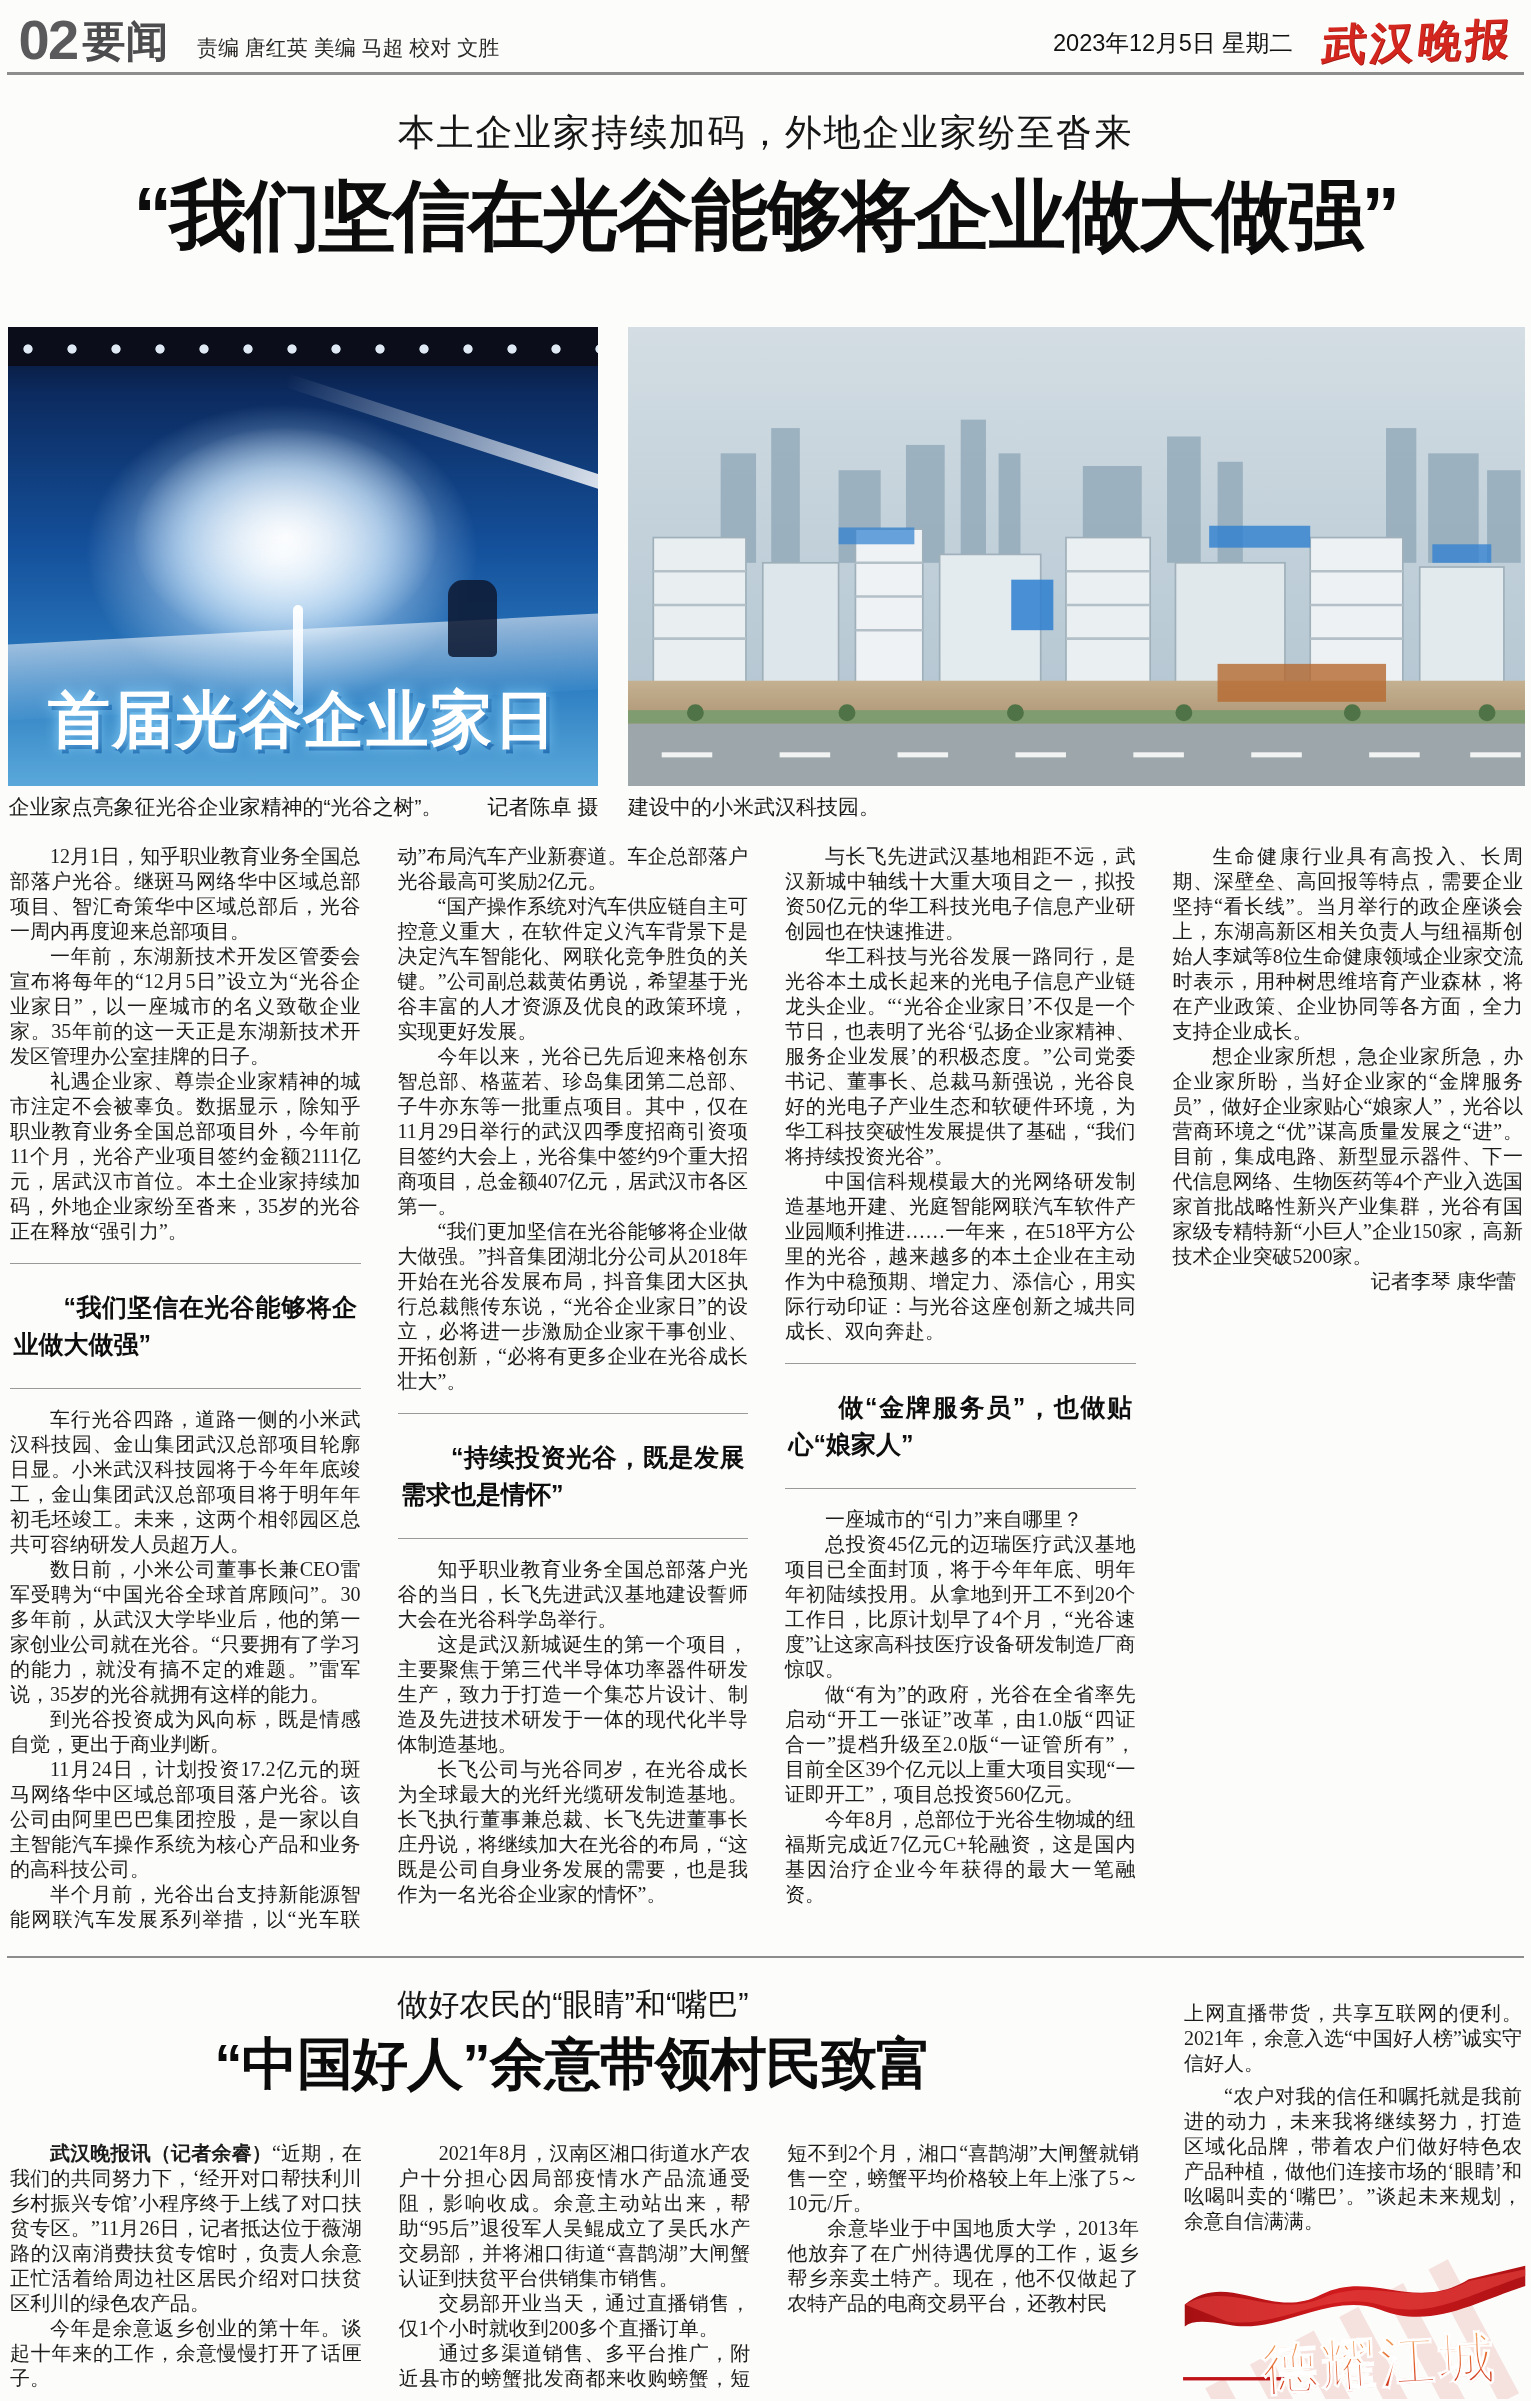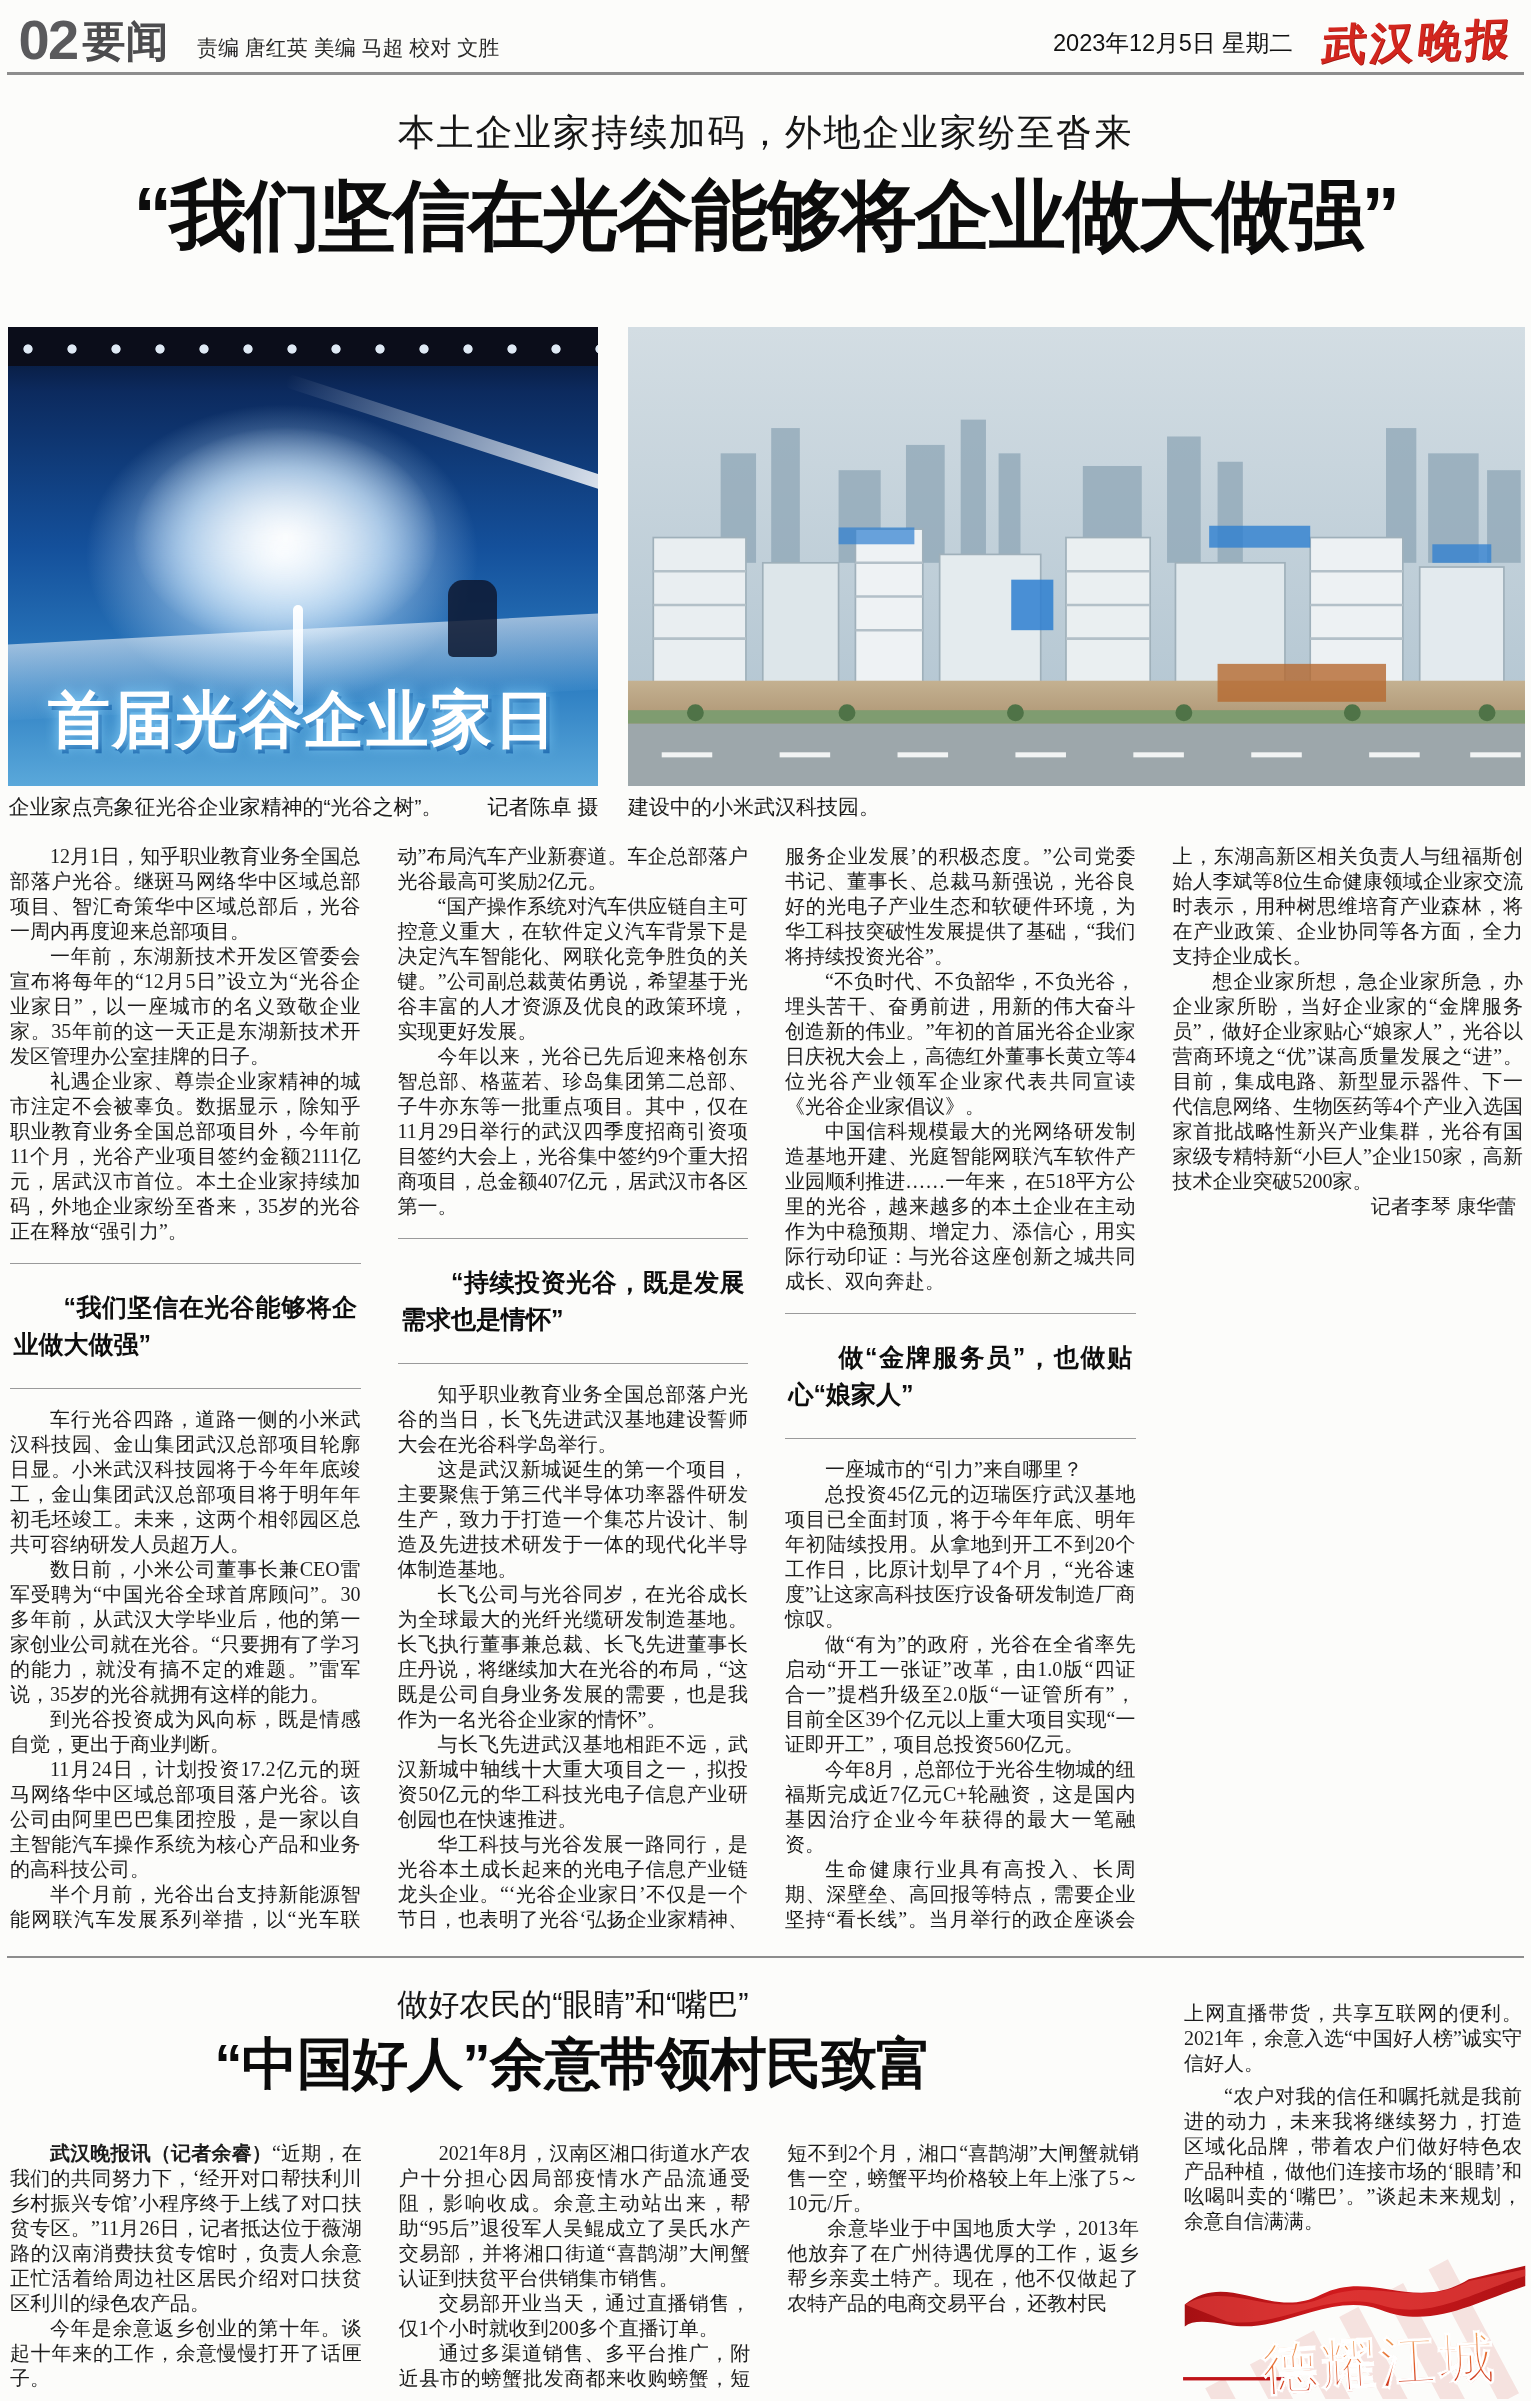--- a/index.html
+++ b/index.html
@@ -194,27 +194,27 @@
       <p>一年前，东湖新技术开发区管委会宣布将每年的“12月5日”设立为“光谷企业家日”，以一座城市的名义致敬企业家。35年前的这一天正是东湖新技术开发区管理办公室挂牌的日子。</p>
       <p>礼遇企业家、尊崇企业家精神的城市注定不会被辜负。数据显示，除知乎职业教育业务全国总部项目外，今年前11个月，光谷产业项目签约金额2111亿元，居武汉市首位。本土企业家持续加码，外地企业家纷至沓来，35岁的光谷正在释放“强引力”。</p>
       <div class="subhead">“我们坚信在光谷能够将企业做大做强”</div>
       <p>车行光谷四路，道路一侧的小米武汉科技园、金山集团武汉总部项目轮廓日显。小米武汉科技园将于今年年底竣工，金山集团武汉总部项目将于明年年初毛坯竣工。未来，这两个相邻园区总共可容纳研发人员超万人。</p>
       <p>数日前，小米公司董事长兼CEO雷军受聘为“中国光谷全球首席顾问”。30多年前，从武汉大学毕业后，他的第一家创业公司就在光谷。“只要拥有了学习的能力，就没有搞不定的难题。”雷军说，35岁的光谷就拥有这样的能力。</p>
       <p>到光谷投资成为风向标，既是情感自觉，更出于商业判断。</p>
       <p>11月24日，计划投资17.2亿元的斑马网络华中区域总部项目落户光谷。该公司由阿里巴巴集团控股，是一家以自主智能汽车操作系统为核心产品和业务的高科技公司。</p>
       <p>半个月前，光谷出台支持新能源智能网联汽车发展系列举措，以“光车联动”布局汽车产业新赛道。车企总部落户光谷最高可奖励2亿元。</p>
       <p>“国产操作系统对汽车供应链自主可控意义重大，在软件定义汽车背景下是决定汽车智能化、网联化竞争胜负的关键。”公司副总裁黄佑勇说，希望基于光谷丰富的人才资源及优良的政策环境，实现更好发展。</p>
       <p>今年以来，光谷已先后迎来格创东智总部、格蓝若、珍岛集团第二总部、子牛亦东等一批重点项目。其中，仅在11月29日举行的武汉四季度招商引资项目签约大会上，光谷集中签约9个重大招商项目，总金额407亿元，居武汉市各区第一。</p>
+      <p>“我们更加坚信在光谷能够将企业做大做强。”抖音集团湖北分公司从2018年开始在光谷发展布局，抖音集团大区执行总裁熊传东说，“光谷企业家日”的设立，必将进一步激励企业家干事创业、开拓创新，“必将有更多企业在光谷成长壮大”。</p>
       <div class="subhead">“持续投资光谷，既是发展需求也是情怀”</div>
       <p>知乎职业教育业务全国总部落户光谷的当日，长飞先进武汉基地建设誓师大会在光谷科学岛举行。</p>
       <p>这是武汉新城诞生的第一个项目，主要聚焦于第三代半导体功率器件研发生产，致力于打造一个集芯片设计、制造及先进技术研发于一体的现代化半导体制造基地。</p>
       <p>长飞公司与光谷同岁，在光谷成长为全球最大的光纤光缆研发制造基地。长飞执行董事兼总裁、长飞先进董事长庄丹说，将继续加大在光谷的布局，“这既是公司自身业务发展的需要，也是我作为一名光谷企业家的情怀”。</p>
       <p>与长飞先进武汉基地相距不远，武汉新城中轴线十大重大项目之一，拟投资50亿元的华工科技光电子信息产业研创园也在快速推进。</p>
       <p>华工科技与光谷发展一路同行，是光谷本土成长起来的光电子信息产业链龙头企业。“‘光谷企业家日’不仅是一个节日，也表明了光谷‘弘扬企业家精神、服务企业发展’的积极态度。”公司党委书记、董事长、总裁马新强说，光谷良好的光电子产业生态和软硬件环境，为华工科技突破性发展提供了基础，“我们将持续投资光谷”。</p>
-      <p>“不负时代、不负韶华，不负光谷，埋头苦干、奋勇前进，用新的伟大奋斗创造新的伟业。”年初的首届光谷企业家日庆祝大会上，高德红外董事长黄立等4位光谷产业领军企业家代表共同宣读《光谷企业家倡议》。</p>
       <p>中国信科规模最大的光网络研发制造基地开建、光庭智能网联汽车软件产业园顺利推进……一年来，在518平方公里的光谷，越来越多的本土企业在主动作为中稳预期、增定力、添信心，用实际行动印证：与光谷这座创新之城共同成长、双向奔赴。</p>
       <div class="subhead">做“金牌服务员”，也做贴心“娘家人”</div>
       <p>一座城市的“引力”来自哪里？</p>
       <p>总投资45亿元的迈瑞医疗武汉基地项目已全面封顶，将于今年年底、明年年初陆续投用。从拿地到开工不到20个工作日，比原计划早了4个月，“光谷速度”让这家高科技医疗设备研发制造厂商惊叹。</p>
       <p>做“有为”的政府，光谷在全省率先启动“开工一张证”改革，由1.0版“四证合一”提档升级至2.0版“一证管所有”，目前全区39个亿元以上重大项目实现“一证即开工”，项目总投资560亿元。</p>
       <p>今年8月，总部位于光谷生物城的纽福斯完成近7亿元C+轮融资，这是国内基因治疗企业今年获得的最大一笔融资。</p>
       <p>生命健康行业具有高投入、长周期、深壁垒、高回报等特点，需要企业坚持“看长线”。当月举行的政企座谈会上，东湖高新区相关负责人与纽福斯创始人李斌等8位生命健康领域企业家交流时表示，用种树思维培育产业森林，将在产业政策、企业协同等各方面，全力支持企业成长。</p>
       <p>想企业家所想，急企业家所急，办企业家所盼，当好企业家的“金牌服务员”，做好企业家贴心“娘家人”，光谷以营商环境之“优”谋高质量发展之“进”。目前，集成电路、新型显示器件、下一代信息网络、生物医药等4个产业入选国家首批战略性新兴产业集群，光谷有国家级专精特新“小巨人”企业150家，高新技术企业突破5200家。</p>
       <p class="sign">记者李琴  康华蕾</p>
     </div>

